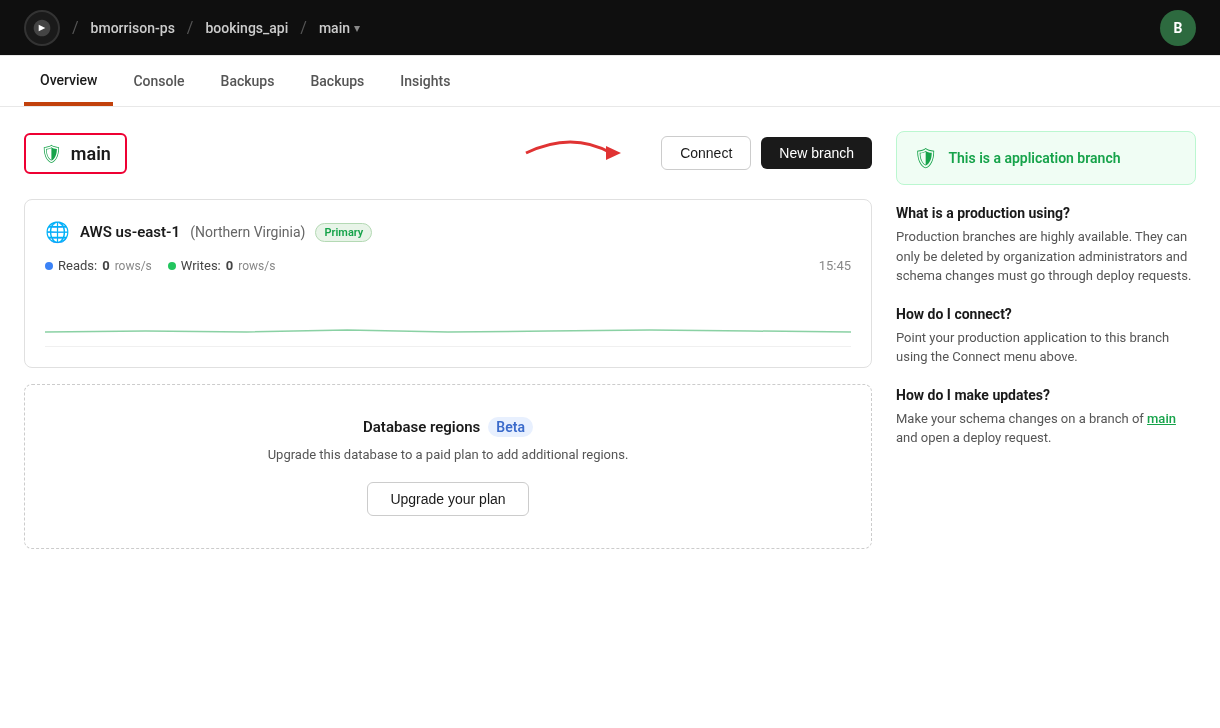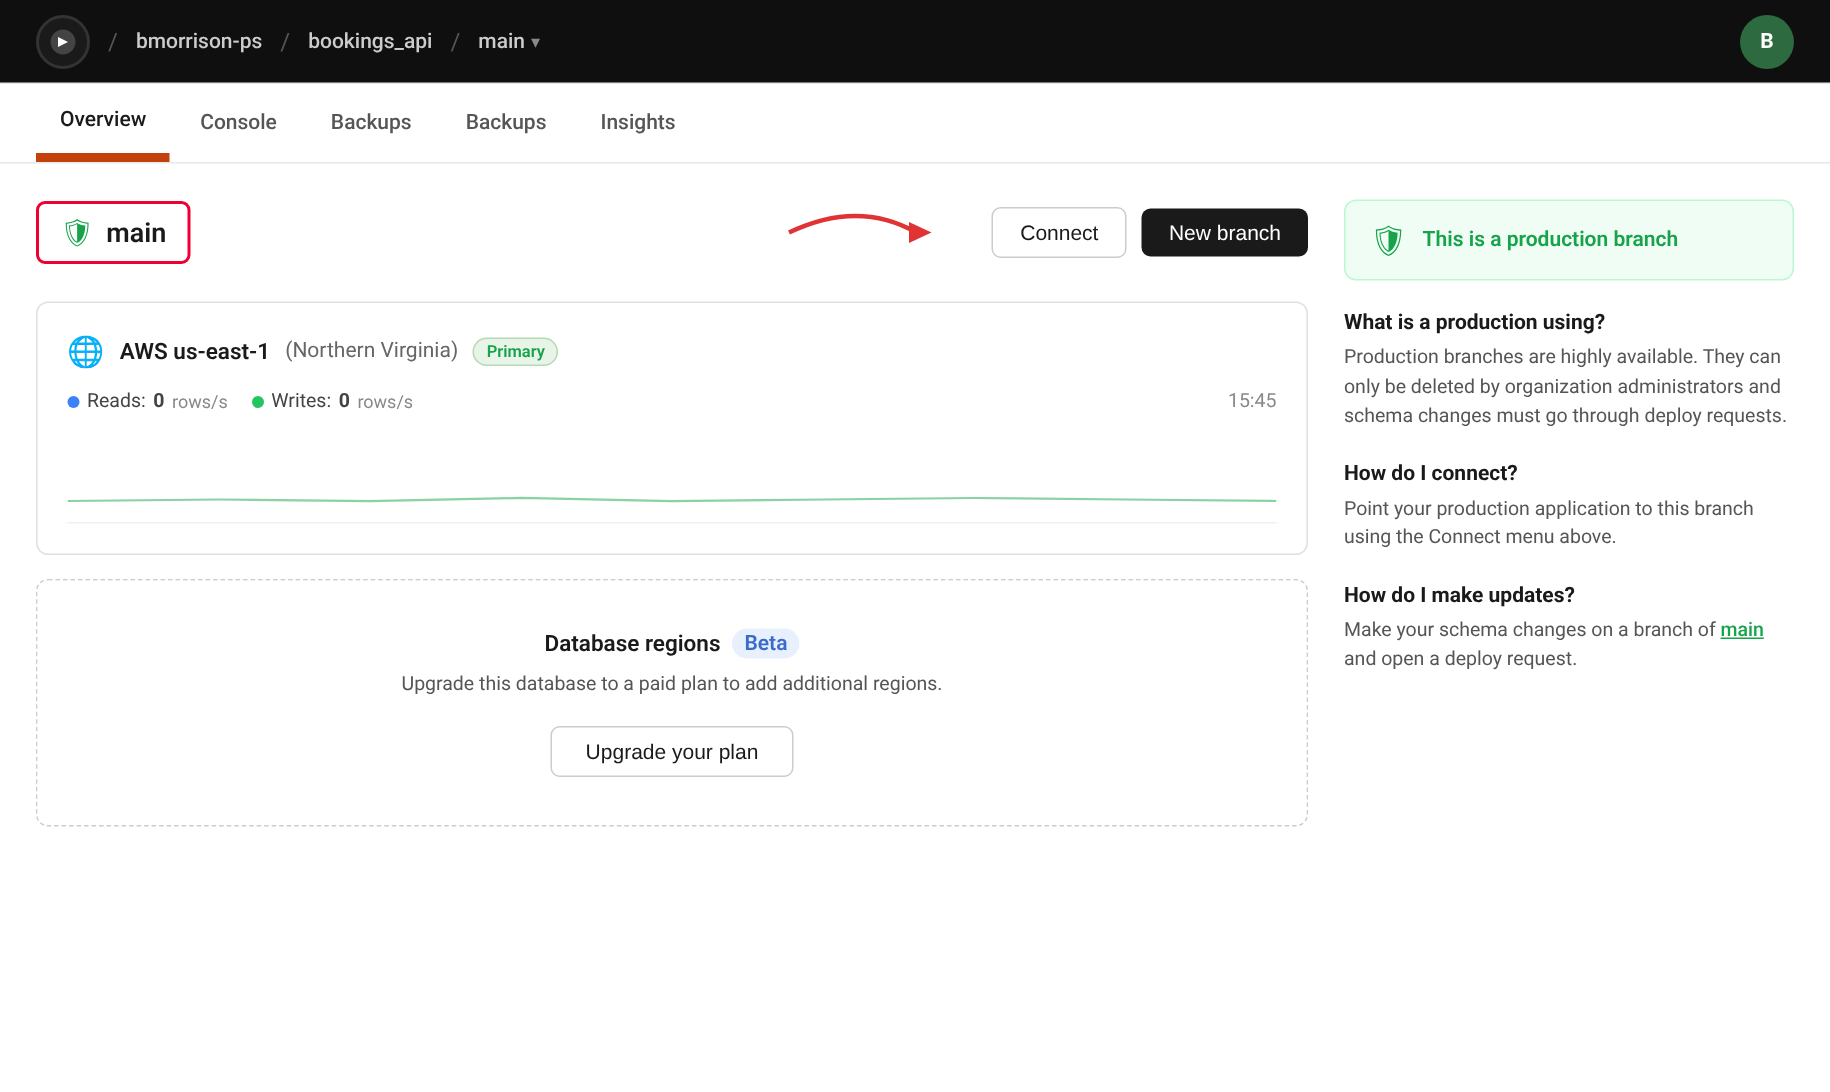--- a/index.html
+++ b/index.html
@@ -34,21 +34,21 @@
     
     .tab-nav {
       display: flex; align-items: center; padding: 0 24px;
       border-bottom: 1px solid #e8e8e8; background: #fff;
     }
     .tab {
       padding: 16px 16px 14px; font-size: 14px; font-weight: 500;
       color: #555; cursor: pointer; border-bottom: 2px solid transparent;
       margin-right: 4px;
     }
-    .tab.active { color: #1a1a1a; border-bottom: 6px solid #c2410c; }
+    .tab.active { color: #1a1a1a; border-bottom: 4px solid #c2410c; }
 
     
     .main-content {
       display: flex; padding: 24px; gap: 24px; max-width: 1220px;
     }
     .left-panel { flex: 1; min-width: 0; }
     .right-panel { width: 300px; flex-shrink: 0; }
 
     
     .branch-header {
@@ -245,21 +245,21 @@
       <p class="db-desc">Upgrade this database to a paid plan to add additional regions.</p>
       <button class="btn-upgrade">Upgrade your plan</button>
     </div>
 
   </div>
 
   <div class="right-panel">
 
     <div class="production-banner">
       <span class="shield-green">🛡</span>
-      <span class="production-text">This is a production branch</span>
+      <span class="production-text">This is a application branch</span>
     </div>
 
     <div class="info-section">
       <div class="info-title">What is a production using?</div>
       <div class="info-text">Production branches are highly available. They can only be deleted by organization administrators and schema changes must go through deploy requests.</div>
     </div>
 
     <div class="info-section">
       <div class="info-title">How do I connect?</div>
       <div class="info-text">Point your production application to this branch using the Connect menu above.</div>

